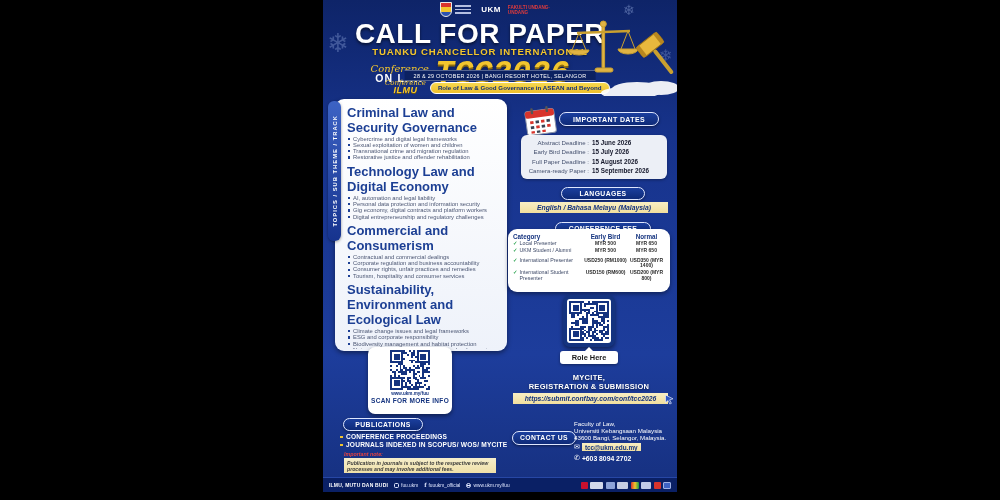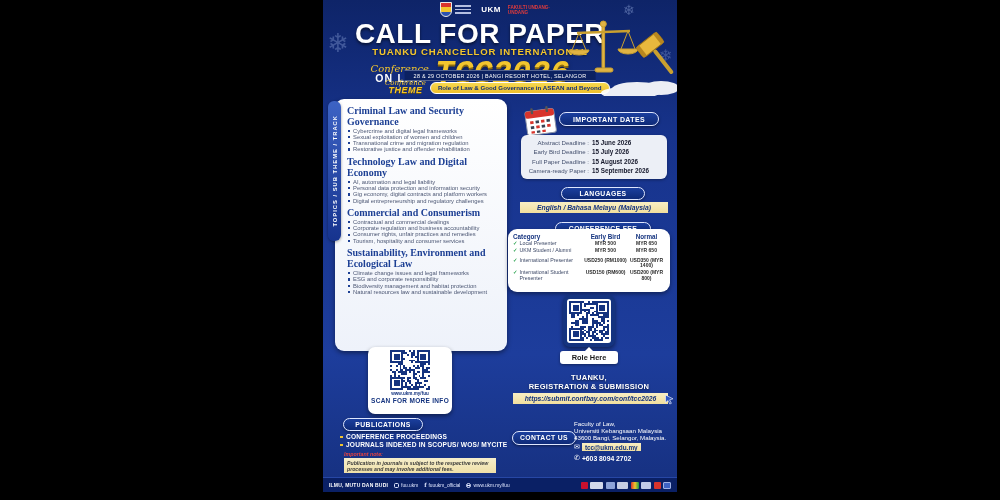--- a/index.html
+++ b/index.html
@@ -44,21 +44,21 @@
   
   .topics-card{position:absolute;left:12px;top:99px;width:172px;height:252px;border-radius:9px;
                background:linear-gradient(180deg,#ffffff,#eef2fa);box-shadow:0 2px 5px rgba(0,0,0,.45);}
   .topics-body{position:absolute;left:12px;right:4px;top:3px;bottom:2px;overflow:hidden;}
   .side-tab{position:absolute;left:5px;top:101px;width:13px;height:140px;z-index:2;
             background:linear-gradient(180deg,#3d63c4,#16338e);border-radius:6px;
             display:flex;align-items:center;justify-content:center;box-shadow:0 1px 3px rgba(0,0,0,.4);}
   .side-tab span{writing-mode:vertical-rl;transform:rotate(180deg);color:#fff;font-weight:bold;
                  font-size:5.8px;letter-spacing:1px;white-space:nowrap;}
   .topic-section{margin-bottom:3px;}
-  .topic-title{color:#1c3f94;font-weight:bold;font-size:10px;margin:2.5px 0 1px;font-family:Liberation Serif, serif;}
+  .topic-title{color:#1c3f94;font-weight:bold;font-size:13px;margin:2.5px 0 1px;}
   .topic-item{position:relative;color:#4c5774;font-size:5.85px;line-height:6.3px;padding-left:6px;}
   .topic-item::before{content:"";position:absolute;left:1px;top:2.1px;width:2.2px;height:2.2px;background:#1c3f94;}
   
   .pill{position:absolute;background:linear-gradient(180deg,#1b3f9e,#0e2a78);border:1px solid #dfe7ff;
         border-radius:11px;color:#fff;font-weight:bold;display:flex;align-items:center;justify-content:center;
         letter-spacing:.4px;box-shadow:0 1px 3px rgba(0,0,0,.45);}
   .strip{position:absolute;background:linear-gradient(180deg,#f8eec4,#f1df9e);color:#14337f;display:flex;
          align-items:center;justify-content:center;font-weight:bold;font-style:italic;}
   
   .dates-panel{position:absolute;left:198px;top:135px;width:146px;background:rgba(255,255,255,.92);
@@ -156,21 +156,21 @@
           <span class="onlaw">ON LAW</span>
         </div>
         <span class="tcc">TCC2026</span>
       </div>
 
       <div class="datebar">28 &amp; 29 OCTOBER 2026  |  BANGI RESORT HOTEL, SELANGOR</div>
 
       <div class="theme-row">
         <div class="theme-words">
           <span class="theme-script">Conference</span>
-          <span class="theme-label">THEME</span>
+          <span class="theme-label">ILMU</span>
         </div>
         <div class="theme-pill">Role of Law &amp; Good Governance in ASEAN and Beyond</div>
       </div>
 
       <svg class="art" width="118" height="80" viewBox="0 0 118 80">
         <g stroke="#caa02f" fill="#e0b344">
           <rect x="43" y="10" width="2.6" height="42" rx="1"></rect>
           <circle cx="44.3" cy="8" r="3"></circle>
           <line x1="18" y1="17" x2="71" y2="15" stroke-width="2.6"></line>
           <line x1="20" y1="17" x2="13" y2="34" stroke-width="1"></line>
@@ -479,21 +479,21 @@
             <rect x="15" y="1" width="5" height="5" fill="#ffffff"></rect>
             <rect x="16" y="2" width="3" height="3" fill="#14337f"></rect>
             <rect x="0" y="14" width="7" height="7" fill="#14337f"></rect>
             <rect x="1" y="15" width="5" height="5" fill="#ffffff"></rect>
             <rect x="2" y="16" width="3" height="3" fill="#14337f"></rect>
           </svg>
       </div>
     </div>
     <div class="scan-tab">Role Here</div>
     <div class="web-heading">
-      <div>TUANKU,</div>
+      <div>MYCITE,</div>
       <div>REGISTRATION &amp; SUBMISSION</div>
     </div>
     <div class="strip url-strip">
       <span>https://submit.confbay.com/conf/tcc2026</span>
       <svg class="cursor-ic" width="11" height="11" viewBox="0 0 11 11">
         <path d="M1.5 1 L9 4.8 L5.6 5.9 L7.4 9.3 L5.8 10 L4.1 6.6 L1.5 8.6 Z" fill="#2f57c4" stroke="#fff" stroke-width="0.6"></path>
       </svg>
     </div>
 
     <div class="info-card">

